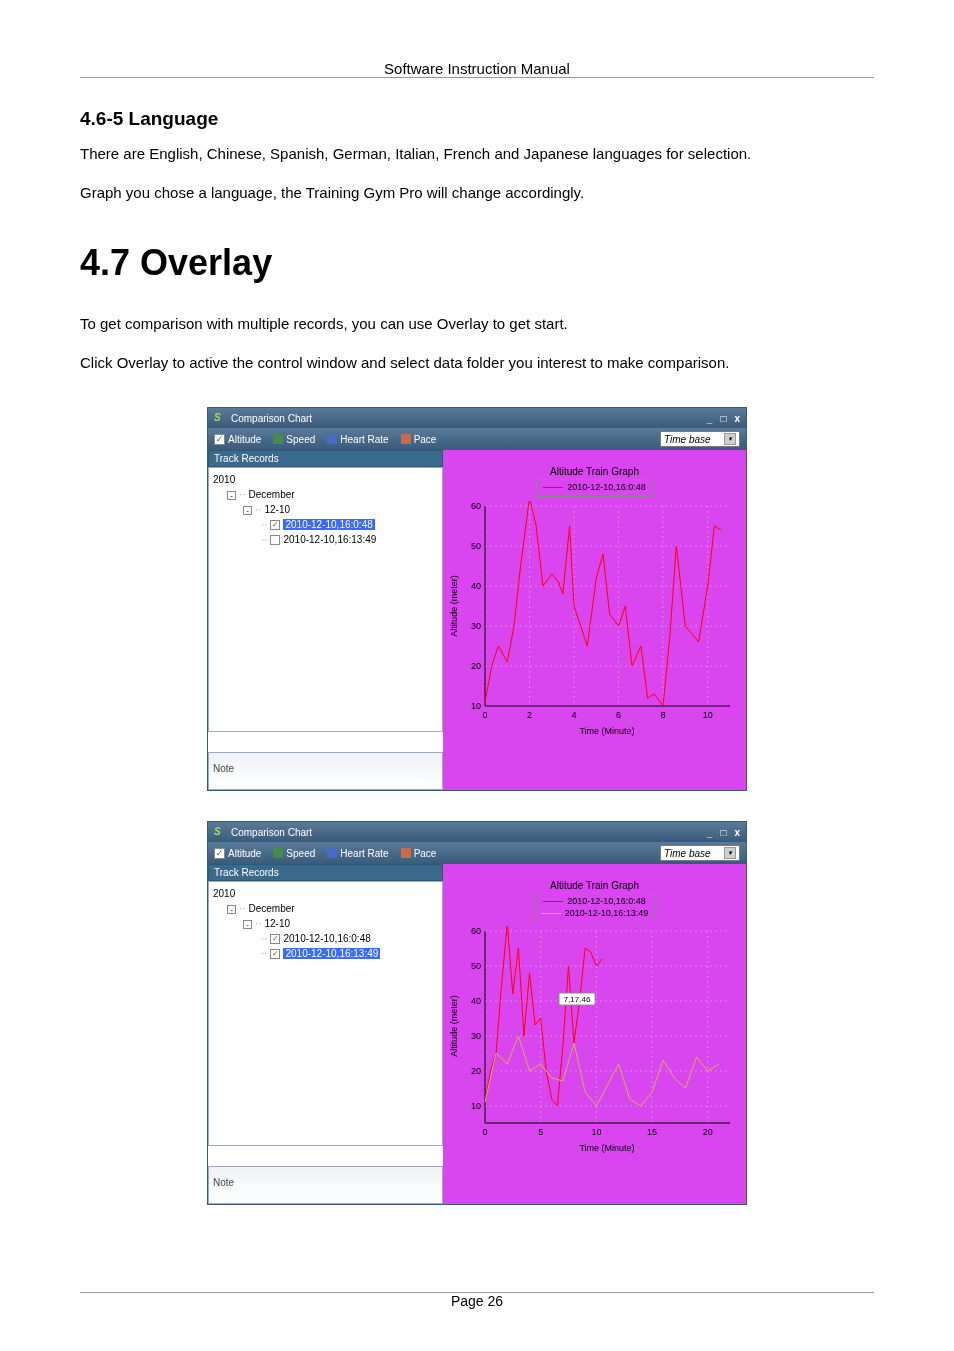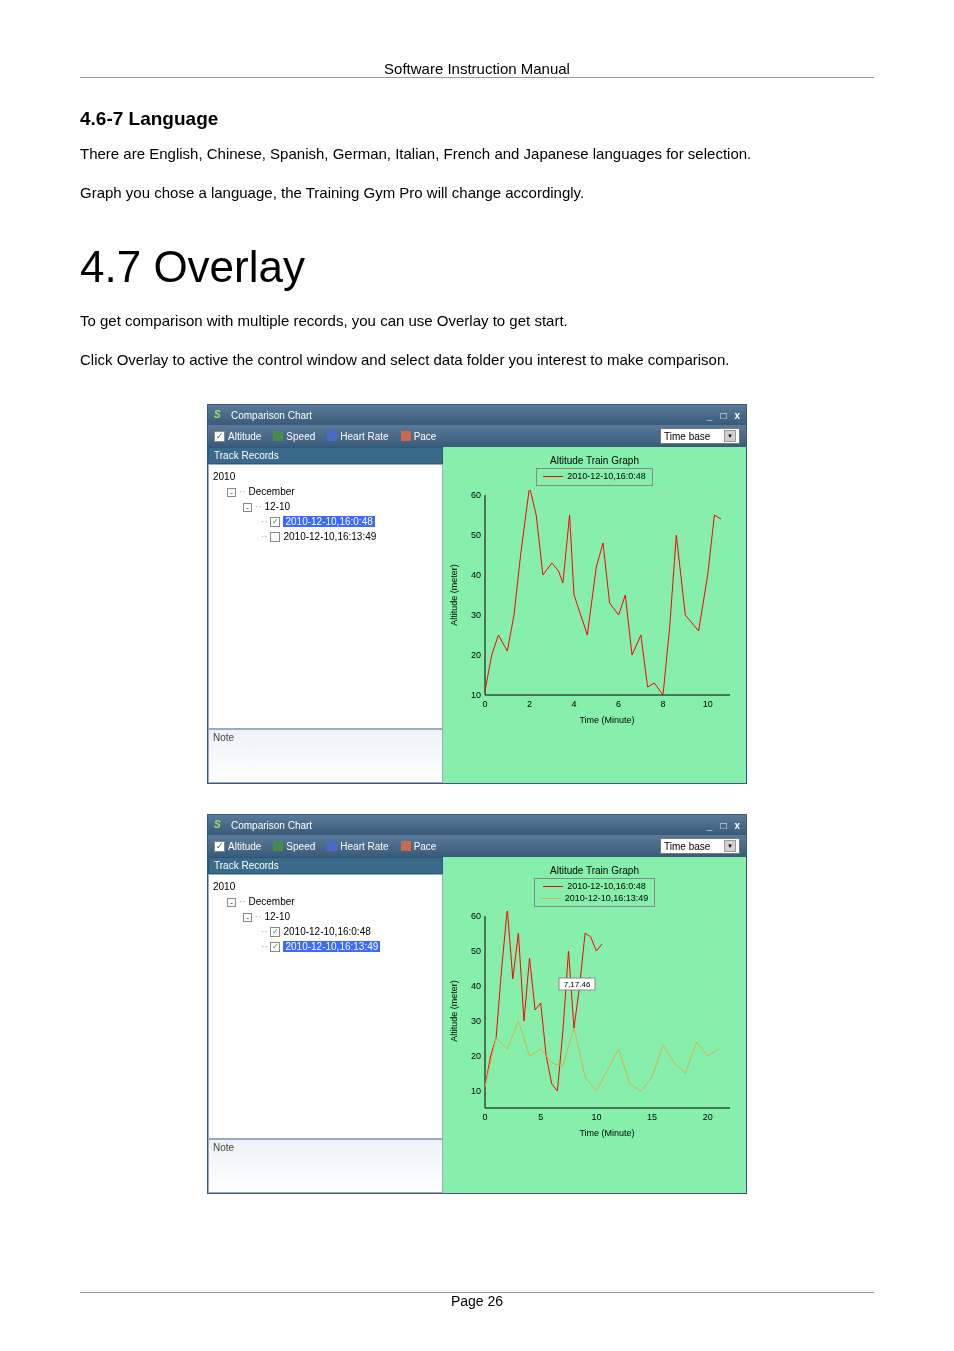--- a/index.html
+++ b/index.html
@@ -22,24 +22,24 @@
       font-weight: bold;
       font-size: 19px;
       margin-bottom: 10px;
     }
     .body-text {
       font-size: 15px;
       line-height: 1.9;
       margin-bottom: 10px;
     }
     .chapter-heading {
-      font-size: 44px;
-      font-weight: normal;
+      font-size: 36px;
+      font-weight: bold;
       margin-top: 35px;
-      margin-bottom: 15px;
+      margin-bottom: 26px;
     }
     .screenshot-container {
       display: flex;
       justify-content: center;
       margin-top: 30px;
       margin-bottom: 30px;
     }
     .app-window {
       width: 540px;
       border: 1px solid #3a5a7a;
@@ -91,20 +91,21 @@
     .dropdown {
       background: #fff;
       color: #000;
       border: 1px solid #7a7a7a;
       width: 80px;
       height: 16px;
       padding: 1px 3px;
       display: flex;
       align-items: center;
       justify-content: space-between;
+      font-style: italic;
     }
     .dropdown-arrow {
       width: 12px; height: 12px;
       background: #d0d0d0;
       border: 1px solid #999;
       display: flex; align-items: center; justify-content: center;
       font-size: 7px;
     }
     .content-area { display: flex; }
     .left-panel { width: 235px; display: flex; flex-direction: column; }
@@ -145,28 +146,29 @@
       vertical-align: middle;
     }
     .tree-sel { background: #3a6aff; color: #fff; padding: 0 2px; }
     .indent-1 { padding-left: 14px; }
     .indent-2 { padding-left: 30px; }
     .indent-3 { padding-left: 48px; }
     .t-line { color: #aaa; }
     .note-box {
       border: 1px solid #9aaabf;
       background: linear-gradient(#eef2f6, #fff);
-      height: 54px;
-      padding: 2px 4px;
+      height: 38px;
+      padding: 10px 4px;
       color: #444;
+      margin-top: 20px;
     }
     .chart-panel {
       flex: 1;
-      padding: 8px 4px 2px 4px;
-      background: #86efac;
+      padding: 16px 4px 2px 4px;
+      background: #d946ef;
     }
     .chart-title { text-align: center; font-size: 10px; margin-bottom: 2px; }
     .legend-wrap { display: flex; justify-content: center; margin-bottom: 4px; }
     .legend-box {
       border: 1px solid #888;
       padding: 2px 6px;
       font-size: 9px;
       text-align: center;
       line-height: 1.3;
     }
@@ -186,21 +188,21 @@
       text-align: center;
       font-size: 14px;
       border-top: 1px solid #999;
     }
   </style>
 </head>
 <body>
 
 <div class="header-title">Software Instruction Manual</div>
 
-<div class="section-heading">4.6-7 Language</div>
+<div class="section-heading">4.6-5 Language</div>
 <div class="body-text">There are English, Chinese, Spanish, German, Italian, French and Japanese languages for selection.</div>
 <div class="body-text">Graph you chose a language, the Training Gym Pro will change accordingly.</div>
 
 <div class="chapter-heading">4.7 Overlay</div>
 <div class="body-text">To get comparison with multiple records, you can use Overlay to get start.</div>
 <div class="body-text">Click Overlay to active the control window and select data folder you interest to make comparison.</div>
 
 <div class="screenshot-container">
   <div class="app-window">
     <div class="titlebar">

